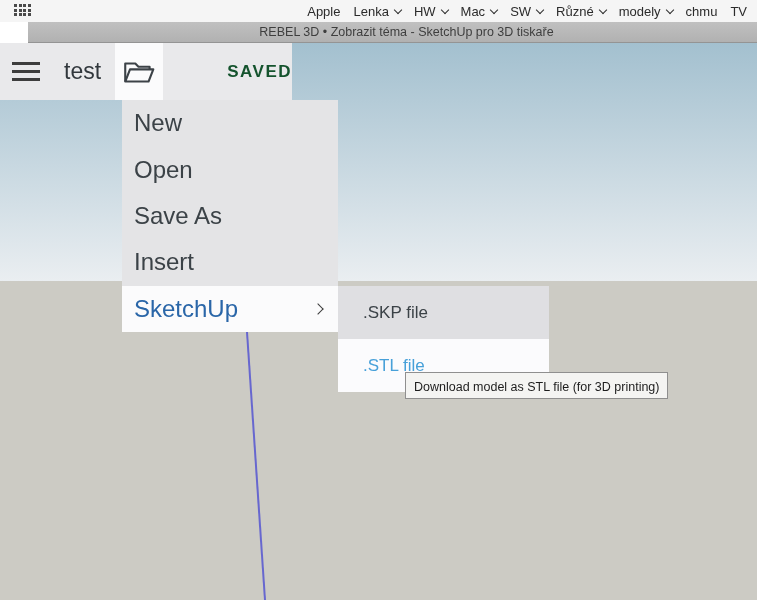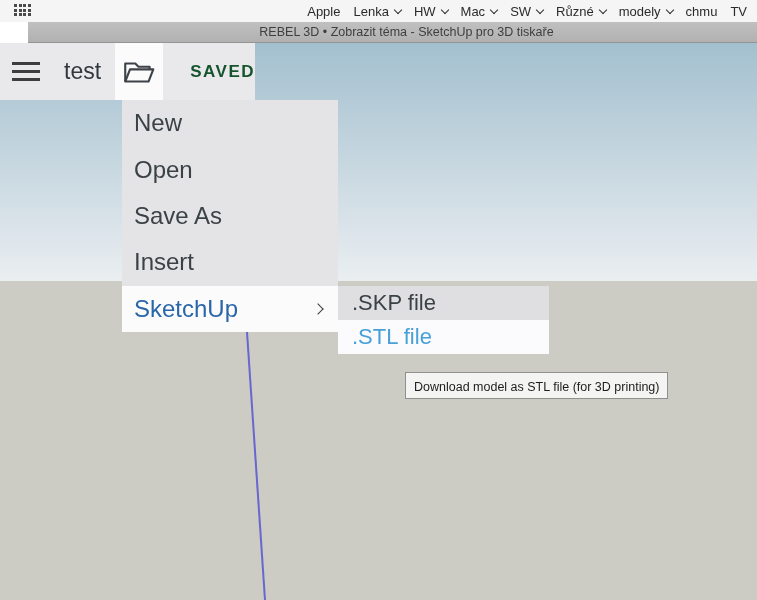--- a/index.html
+++ b/index.html
@@ -29,21 +29,21 @@
 
   
   .viewport { position:absolute; left:0; top:43px; width:757px; height:557px; }
   .sky { position:absolute; left:0; top:0; width:757px; height:238px;
     background:linear-gradient(#a3c0cf,#eaeef1); }
   .ground { position:absolute; left:0; top:238px; width:757px; height:319px;
     background:#cccbc4; }
   .axis-svg { position:absolute; left:0; top:0; width:757px; height:557px; }
 
   
-  .toolbar { position:absolute; left:0; top:43px; width:255px; height:57px;
+  .toolbar { position:absolute; left:0; top:43px; width:292px; height:57px;
     background:#e9e9eb; display:flex; align-items:center; z-index:4; }
   .hamburger { width:52px; height:57px; display:flex; flex-direction:column;
     justify-content:center; align-items:center; gap:5.5px; cursor:pointer; }
   .hamburger i { display:block; width:28px; height:2.7px; background:#3d3d3d; }
   .model-name { font-size:23px; color:#31373c; margin-left:12px; margin-right:14px;
     cursor:pointer; }
   .folder-btn { width:48px; height:57px; background:#fbfbfc; display:flex;
     align-items:center; justify-content:center; cursor:pointer; }
   .saved-label { flex:1; text-align:right; font-size:17px; font-weight:bold;
     letter-spacing:1.5px; color:#14532d; }
@@ -53,22 +53,22 @@
     z-index:5; }
   .menu-row { height:46.4px; display:flex; align-items:center; padding:0 14px 0 12px;
     font-size:24px; color:#3b4247; cursor:pointer; }
   .menu-row.active { background:#fbfbfc; color:#2a66a8; justify-content:space-between; }
   .chev-right { display:inline-block; width:8px; height:8px;
     border-top:1.6px solid #3c3c3c; border-right:1.6px solid #3c3c3c;
     transform:rotate(45deg); margin-right:2px; }
 
   
   .submenu { position:absolute; left:338px; top:286px; width:211px; z-index:5; }
-  .submenu-row { height:34px; display:flex; align-items:center; padding:0 14px;
-    font-size:22px; cursor:pointer; }
+  .submenu-row { height:53px; display:flex; align-items:center; padding:0 25px;
+    font-size:17px; cursor:pointer; }
   .submenu-row.skp { background:#dfdfe2; color:#3b4247; }
   .submenu-row.stl { background:#fbfbfd; color:#47a0d9; }
 
   
   .tooltip { position:absolute; left:405px; top:372px; z-index:10;
     background:#f4f4f2; border:1px solid #8f8f8f; padding:7px 8px 4px 8px;
     font-size:12.5px; color:#1d1d1d; white-space:nowrap; }
 </style>
 </head>
 <body>

